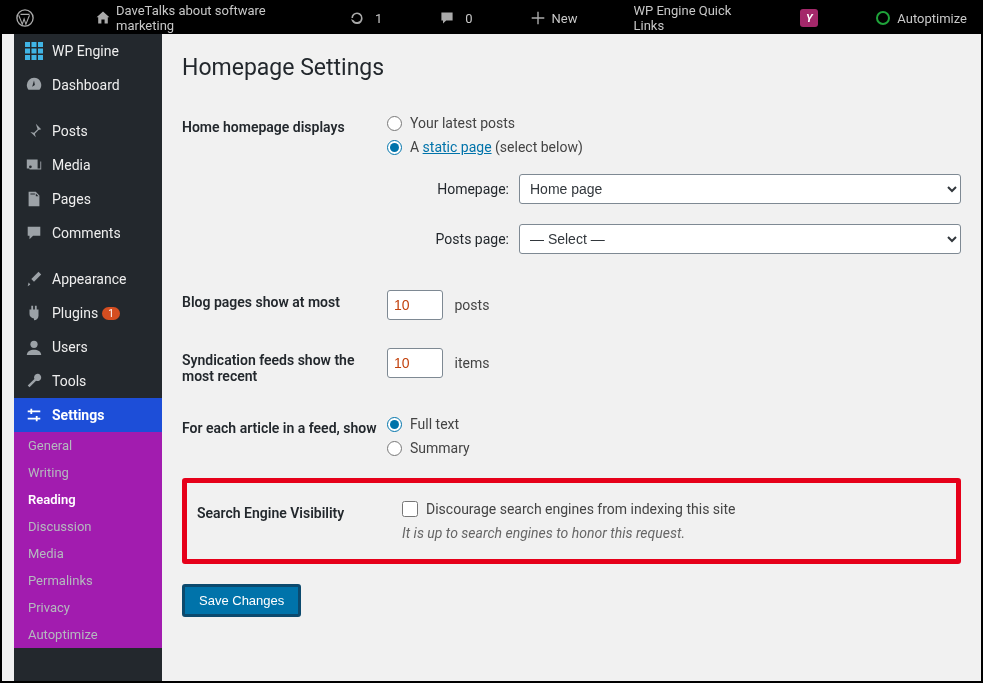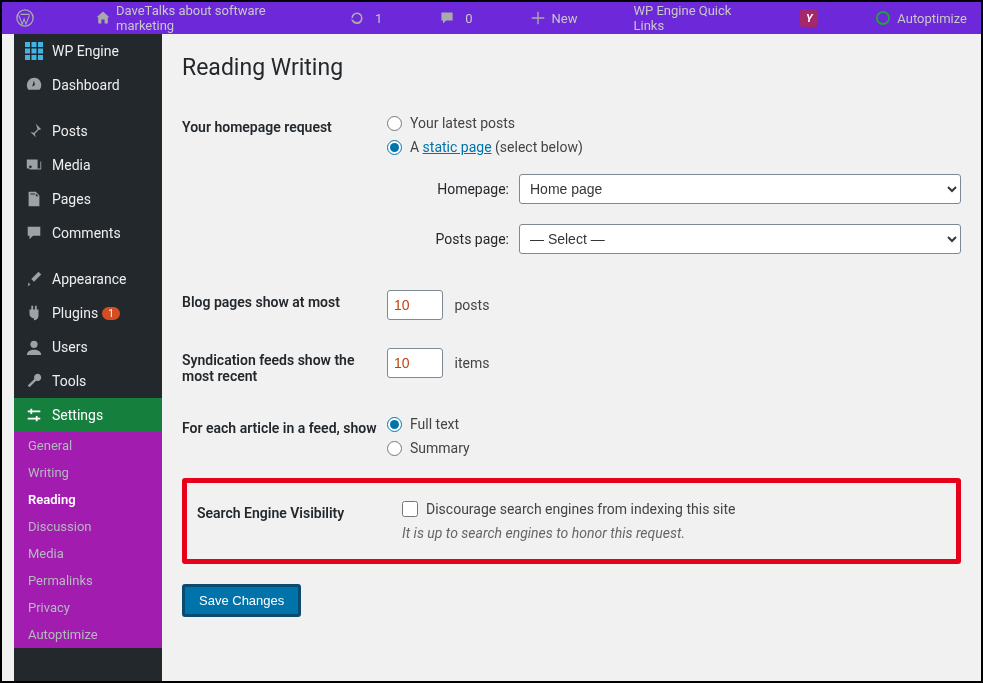--- a/index.html
+++ b/index.html
@@ -9,21 +9,21 @@
     background: #f1f1f1;
     border: 2px solid #000;
     width: 983px;
     height: 683px;
     overflow: hidden;
     position: relative;
   }
   
   .adminbar {
     height: 32px;
-    background: #6d28d9;
+    background: #000000;
     color: #c8c8c8;
     display: flex;
     align-items: center;
     padding: 0 6px;
     font-size: 13px;
     gap: 40px;
   }
   .adminbar .ab-item {
     display: flex;
     align-items: center;
@@ -50,21 +50,21 @@
   }
   .menu-item {
     display:flex; align-items:center;
     padding: 8px 10px;
     color:#eee; cursor:pointer;
     position:relative;
   }
   .menu-sep { height:12px; }
   .menu-icon { width:20px; display:inline-flex; justify-content:center; margin-right:8px; color:#9ca2a7; }
   .menu-item.current {
-    background:#15803d; color:#fff;
+    background:#1d4ed8; color:#fff;font-weight:bold;
   }
   .menu-item.current .menu-icon { color:#fff; }
   .menu-item.current::after {
     content:""; position:absolute; right:-1px; top:50%; transform:translateY(-50%);
     border:8px solid transparent; border-right-color:#f1f1f1;
   }
   .plugin-badge {
     background:#d54e21; color:#fff; border-radius:10px;
     font-size:10px; padding:1px 6px; margin-left:4px;
   }
@@ -284,26 +284,26 @@
     <div class="sub-item active">Reading</div>
     <div class="sub-item">Discussion</div>
     <div class="sub-item">Media</div>
     <div class="sub-item">Permalinks</div>
     <div class="sub-item">Privacy</div>
     <div class="sub-item">Autoptimize</div>
   </div>
 </div>
 
 <div class="content">
-  <h1 class="pagetitle">Reading Writing</h1>
+  <h1 class="pagetitle">Homepage Settings</h1>
 
   <table class="form-table">
     <tbody>
         <tr>
-      <th>Your homepage request</th>
+      <th>Home homepage displays</th>
       <td>
         <div class="radio-row">
           <input type="radio" name="show_on_front" style="">
           <span>Your latest posts</span>
         </div>
         <div class="radio-row">
           <input type="radio" name="show_on_front" checked="" style="">
           <span>
             <span>A </span><a href="#" class="link">static page</a><span> (select below)</span>
           </span>

